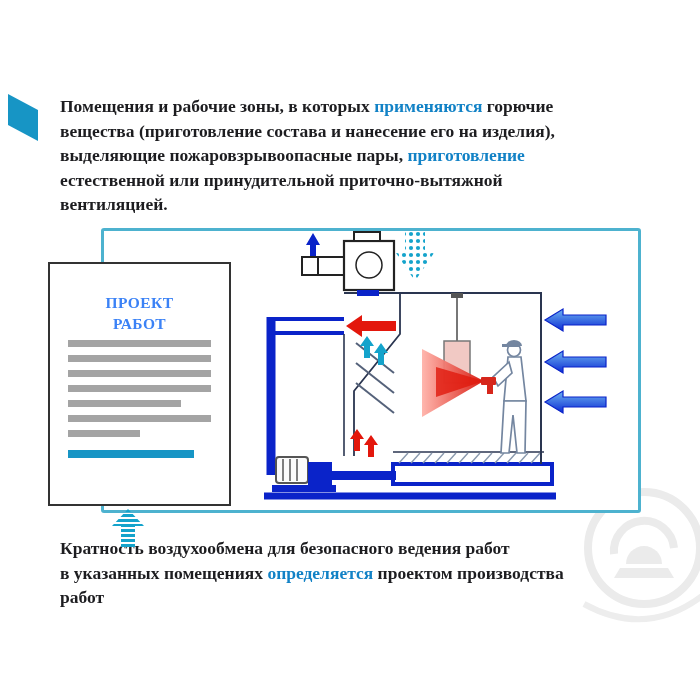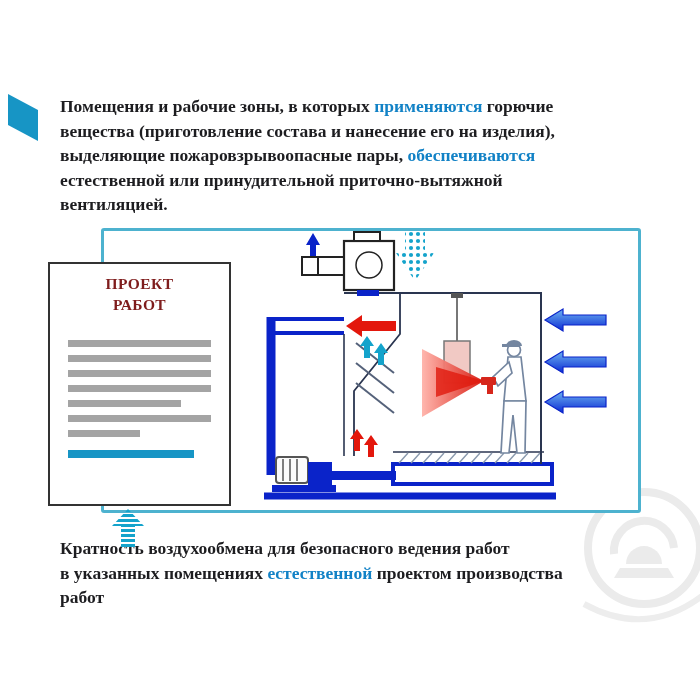--- a/index.html
+++ b/index.html
@@ -26,41 +26,41 @@
     position:absolute; left:101px; top:228px; width:540px; height:285px;
     border:3px solid #4db2cf; border-radius:3px; background:#ffffff; z-index:1;
   }
   .scene { position:absolute; inset:0; width:534px; height:279px; }
 
   .doc-card {
     position:absolute; left:48px; top:262px; width:183px; height:244px;
     background:#ffffff; border:2px solid #333333; z-index:3;
   }
   .doc-title {
-    margin-top:9px; text-align:center; font-weight:700;
-    font-size:15.5px; line-height:21px; letter-spacing:.4px; color:#7f1d1d;
+    margin-top:28px; text-align:center; font-weight:700;
+    font-size:15.5px; line-height:21px; letter-spacing:.4px; color:#3b82f6;
   }
   .doc-bars { position:absolute; left:18px; right:18px; top:76px; }
   .bar { height:7px; background:#a4a4a4; margin-bottom:8px; }
   .bar.blue { background:#1795c5; height:8px; margin-top:13px; }
 
   .dotted-arrow { position:absolute; left:394px; top:231px; z-index:2; }
   .striped-arrow { position:absolute; left:112px; top:509px; z-index:4; }
   .watermark { position:absolute; left:576px; top:456px; z-index:0; }
 </style>
 </head>
 <body>
 
 <div class="page">
 
   <div class="section-marker"></div>
 
   <p class="para top"><span>Помещения и рабочие зоны, в которых </span><span class="hl">применяются</span><span> горючие
 вещества (приготовление состава и нанесение его на изделия),
-выделяющие пожаровзрывоопасные пары, </span><span class="hl">обеспечиваются</span><span>
+выделяющие пожаровзрывоопасные пары, </span><span class="hl">приготовление</span><span>
 естественной или принудительной приточно-вытяжной
 вентиляцией.</span></p>
 
   <div class="diagram-box">
     <svg class="scene" viewBox="0 0 534 279">
       <defs>
         <linearGradient id="gArr" x1="0" y1="0" x2="0" y2="1">
           <stop offset="0" stop-color="#6fb4f0"></stop>
           <stop offset="1" stop-color="#0b2bd4"></stop>
         </linearGradient>
@@ -199,21 +199,21 @@
   <svg class="striped-arrow" width="32" height="40" viewBox="0 0 32 40">
     <defs>
       <pattern id="strp" width="6" height="5" patternUnits="userSpaceOnUse">
         <rect width="6" height="3" fill="#14a3cb"></rect>
       </pattern>
     </defs>
     <path d="M16,0 L32,17 H23 V40 H9 V17 H0 Z" fill="url(#strp)"></path>
   </svg>
 
   <p class="para bottom"><span>Кратность воздухообмена для безопасного ведения работ
-в указанных помещениях </span><span class="hl">естественной</span><span> проектом производства
+в указанных помещениях </span><span class="hl">определяется</span><span> проектом производства
 работ</span></p>
 
   <svg class="watermark" width="128" height="178" viewBox="0 0 128 178">
     <g fill="none" stroke="#ebebeb" stroke-width="8">
       <circle cx="68" cy="92" r="56"></circle>
       <path d="M38,98 a30,30 0 0 1 60,-6"></path>
     </g>
     <path d="M44,112 h48 l6,10 h-60 z" fill="#ebebeb"></path>
     <path d="M50,108 a18,18 0 0 1 36,0 z" fill="#ebebeb"></path>
     <path d="M8,148 q62,34 118,-8" stroke="#ededed" stroke-width="6" fill="none"></path>

